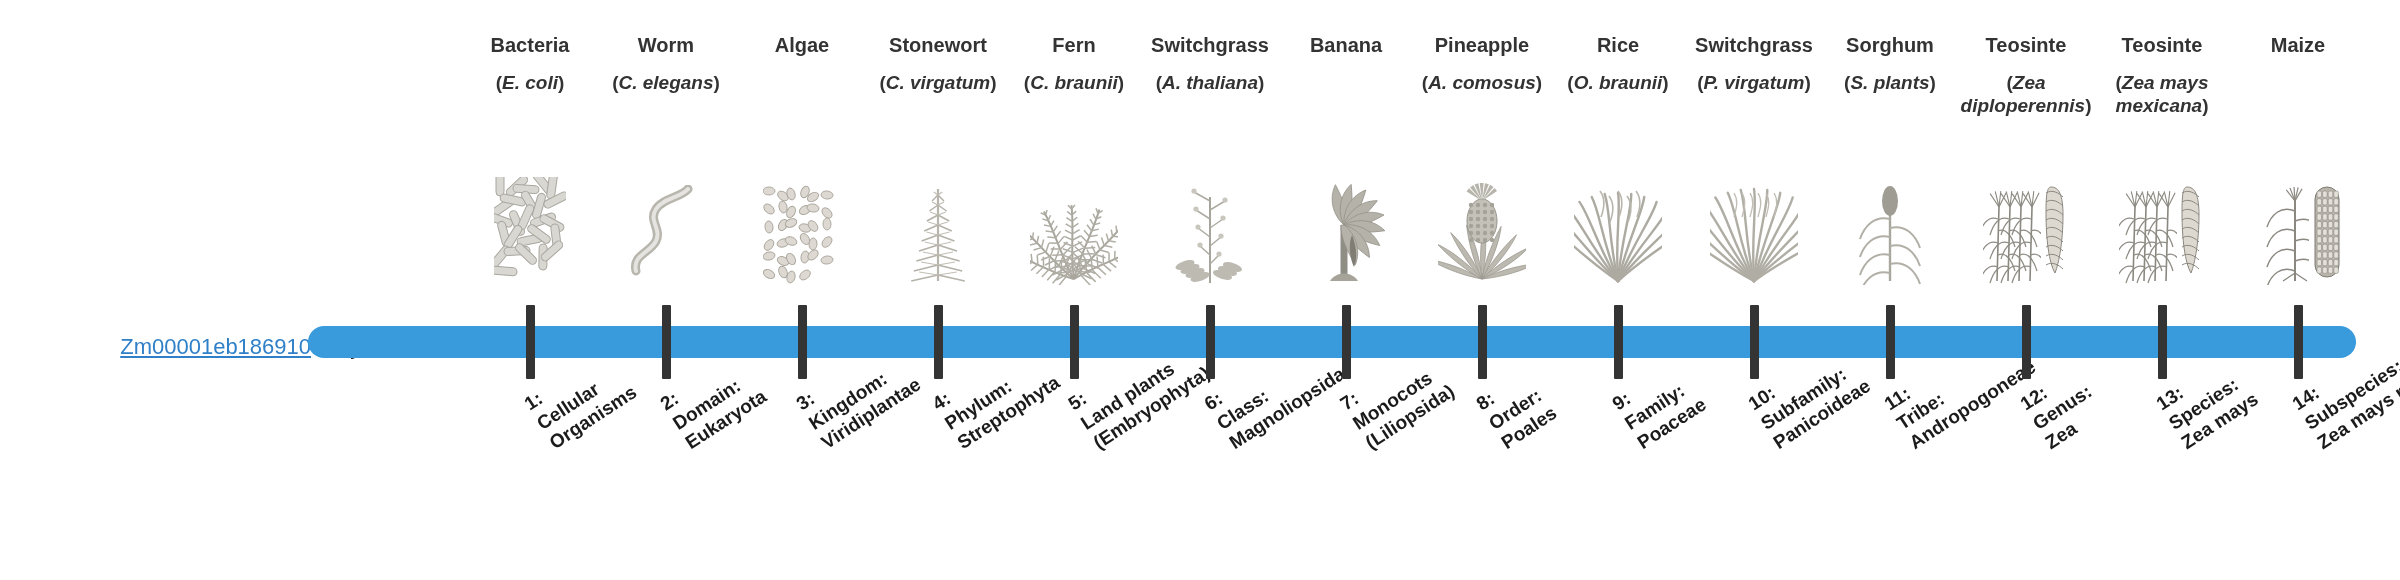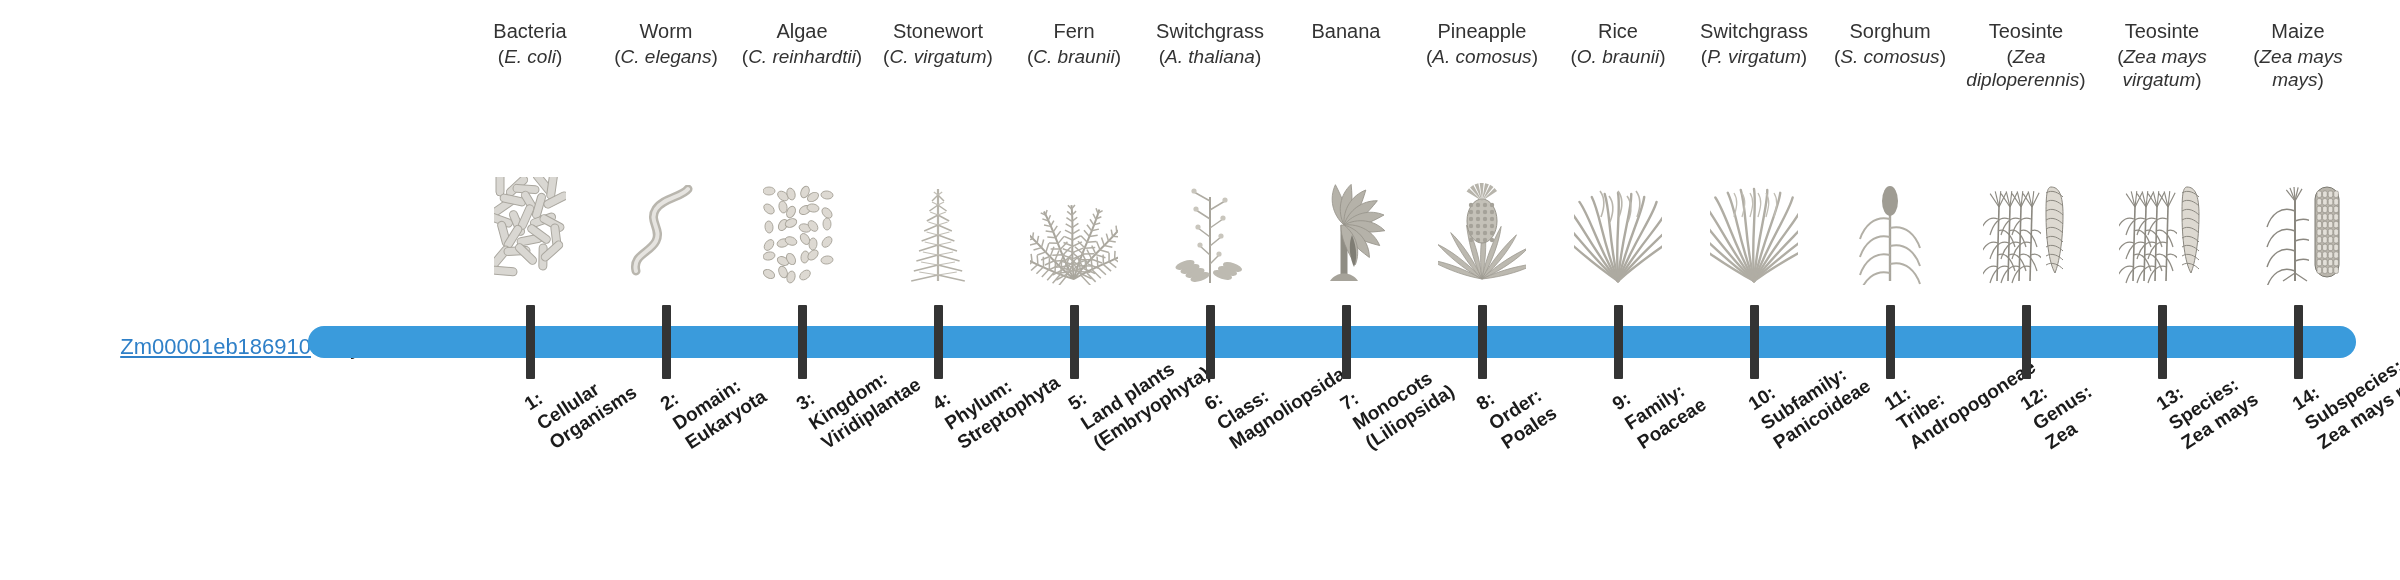--- a/index.html
+++ b/index.html
@@ -26,40 +26,41 @@
   }
   .gene-link{
     color:#2f80c8;
     text-decoration:underline;
     cursor:pointer;
   }
 
   
   .col{
     position:absolute;
-    top:19px;
+    top:33px;
     width:136px;
     margin-left:-68px;
+    font-weight:bold;
   }
   .common-name{
     font-size:20px;
     line-height:24px;
     text-align:center;
     color:#333333;
     height:26px;
     overflow:visible;
     white-space:nowrap;
   }
   .sci-name{
     font-size:19px;
     line-height:23px;
     text-align:center;
     color:#333333;
     font-style:italic;
-    margin-top:0;
+    margin-top:12px;
     height:50px;
   }
   .sci-name .paren{font-style:normal;}
 
   
   .art{
     position:absolute;
     top:165px;
     width:136px;
     margin-left:-68px;
@@ -218,21 +219,20 @@
           <path d="M10 86 C6 70 24 68 30 56 C36 44 22 36 30 24 C37 13 56 12 62 4" fill="none" stroke="#b9b6ae" stroke-width="9" stroke-linecap="round"></path>
           <path d="M10 86 C6 70 24 68 30 56 C36 44 22 36 30 24 C37 13 56 12 62 4" fill="none" stroke="#e6e4e0" stroke-width="4" stroke-linecap="round"></path>
         </svg>
       </div>
       <div class="tick" style="left:666px"></div>
       <div class="rot-label" style="left:666px">2:
 Domain:
 Eukaryota</div>
       <div class="col" style="left:802px">
         <div class="common-name">Algae</div>
-        <div class="sci-name"><span class="paren">(</span><span>C. reinhardtii</span><span class="paren">)</span></div>
       </div>
       <div class="art" style="left:802px">
         <svg width="78" height="100" viewBox="0 0 78 100">
           <ellipse cx="6" cy="6" rx="6" ry="4" fill="#ddd9d2" stroke="#a8a49a" stroke-width="0.9" transform="rotate(0 6 6)"></ellipse>
           <ellipse cx="20" cy="11" rx="6" ry="4" fill="#ddd9d2" stroke="#a8a49a" stroke-width="0.9" transform="rotate(37 20 11)"></ellipse>
           <ellipse cx="28" cy="9" rx="6" ry="4" fill="#ddd9d2" stroke="#a8a49a" stroke-width="0.9" transform="rotate(74 28 9)"></ellipse>
           <ellipse cx="42" cy="7" rx="6" ry="4" fill="#ddd9d2" stroke="#a8a49a" stroke-width="0.9" transform="rotate(111 42 7)"></ellipse>
           <ellipse cx="50" cy="12" rx="6" ry="4" fill="#ddd9d2" stroke="#a8a49a" stroke-width="0.9" transform="rotate(148 50 12)"></ellipse>
           <ellipse cx="64" cy="10" rx="6" ry="4" fill="#ddd9d2" stroke="#a8a49a" stroke-width="0.9" transform="rotate(5 64 10)"></ellipse>
           <ellipse cx="6" cy="24" rx="6" ry="4" fill="#ddd9d2" stroke="#a8a49a" stroke-width="0.9" transform="rotate(42 6 24)"></ellipse>
@@ -781,21 +781,21 @@
           <path d="M56 14 C61 22 58 30 56 38" stroke="#c0bdb4" stroke-width="1.3" fill="none"></path>
           <path d="M64 14 C69 22 66 30 64 38" stroke="#c0bdb4" stroke-width="1.3" fill="none"></path>
         </svg>
       </div>
       <div class="tick" style="left:1754px"></div>
       <div class="rot-label" style="left:1754px">10:
 Subfamily:
 Panicoideae</div>
       <div class="col" style="left:1890px">
         <div class="common-name">Sorghum</div>
-        <div class="sci-name"><span class="paren">(</span><span>S. comosus</span><span class="paren">)</span></div>
+        <div class="sci-name"><span class="paren">(</span><span>S. plants</span><span class="paren">)</span></div>
       </div>
       <div class="art" style="left:1890px">
         <svg width="88" height="106" viewBox="0 0 88 106">
           <path d="M44 102 L44 28" stroke="#a9a69d" stroke-width="2.4" fill="none"></path>
           <path d="M44 40 C28 36 18 48 14 60" stroke="#b2afa6" stroke-width="2" fill="none"></path>
           <path d="M44 49 C60 45 70 57 74 69" stroke="#b2afa6" stroke-width="2" fill="none"></path>
           <path d="M44 58 C28 54 18 66 14 78" stroke="#b2afa6" stroke-width="2" fill="none"></path>
           <path d="M44 67 C60 63 70 75 74 87" stroke="#b2afa6" stroke-width="2" fill="none"></path>
           <path d="M44 76 C28 72 18 84 14 96" stroke="#b2afa6" stroke-width="2" fill="none"></path>
           <path d="M44 85 C60 81 70 93 74 105" stroke="#b2afa6" stroke-width="2" fill="none"></path>
@@ -898,21 +898,21 @@
           <path d="M3 75 C9 71 16 75 20 79" stroke="#8b8880" stroke-width="1" fill="none"></path>
           <path d="M3 84 C9 80 16 84 20 88" stroke="#8b8880" stroke-width="1" fill="none"></path>
         </svg>
       </div>
       <div class="tick" style="left:2026px"></div>
       <div class="rot-label" style="left:2026px">12:
 Genus:
 Zea</div>
       <div class="col" style="left:2162px">
         <div class="common-name">Teosinte</div>
-        <div class="sci-name"><span class="paren">(</span><span>Zea mays virgatum</span><span class="paren">)</span></div>
+        <div class="sci-name"><span class="paren">(</span><span>Zea mays mexicana</span><span class="paren">)</span></div>
       </div>
       <div class="art" style="left:2162px">
         <svg width="58" height="104" viewBox="0 0 58 104">
           <path d="M14 100 L16 26" stroke="#8b8880" stroke-width="1.6" fill="none"></path>
           <path d="M15 38 C5 34 -1 44 -4 54" stroke="#8f8c84" stroke-width="1.2" fill="none"></path>
           <path d="M15 50 C23 46 29 56 32 66" stroke="#8f8c84" stroke-width="1.2" fill="none"></path>
           <path d="M15 62 C5 58 -1 68 -4 78" stroke="#8f8c84" stroke-width="1.2" fill="none"></path>
           <path d="M15 74 C23 70 29 80 32 90" stroke="#8f8c84" stroke-width="1.2" fill="none"></path>
           <path d="M15 86 C5 82 -1 92 -4 102" stroke="#8f8c84" stroke-width="1.2" fill="none"></path>
           <g transform="translate(16,26) rotate(-30)">
@@ -994,21 +994,20 @@
           <path d="M3 75 C9 71 16 75 20 79" stroke="#8b8880" stroke-width="1" fill="none"></path>
           <path d="M3 84 C9 80 16 84 20 88" stroke="#8b8880" stroke-width="1" fill="none"></path>
         </svg>
       </div>
       <div class="tick" style="left:2162px"></div>
       <div class="rot-label" style="left:2162px">13:
 Species:
 Zea mays</div>
       <div class="col" style="left:2298px">
         <div class="common-name">Maize</div>
-        <div class="sci-name"><span class="paren">(</span><span>Zea mays mays</span><span class="paren">)</span></div>
       </div>
       <div class="art" style="left:2298px">
         <svg width="58" height="104" viewBox="0 0 58 104">
           <path d="M44 100 L44 20" stroke="#8b8880" stroke-width="2" fill="none"></path>
           <path d="M44 30 C30 24 20 34 16 46" stroke="#8b8880" stroke-width="1.4" fill="none"></path>
           <path d="M44 40 C58 34 68 44 72 56" stroke="#8b8880" stroke-width="1.4" fill="none"></path>
           <path d="M44 50 C30 44 20 54 16 66" stroke="#8b8880" stroke-width="1.4" fill="none"></path>
           <path d="M44 60 C58 54 68 64 72 76" stroke="#8b8880" stroke-width="1.4" fill="none"></path>
           <path d="M44 70 C30 64 20 74 16 86" stroke="#8b8880" stroke-width="1.4" fill="none"></path>
           <path d="M44 80 C58 74 68 84 72 96" stroke="#8b8880" stroke-width="1.4" fill="none"></path>

